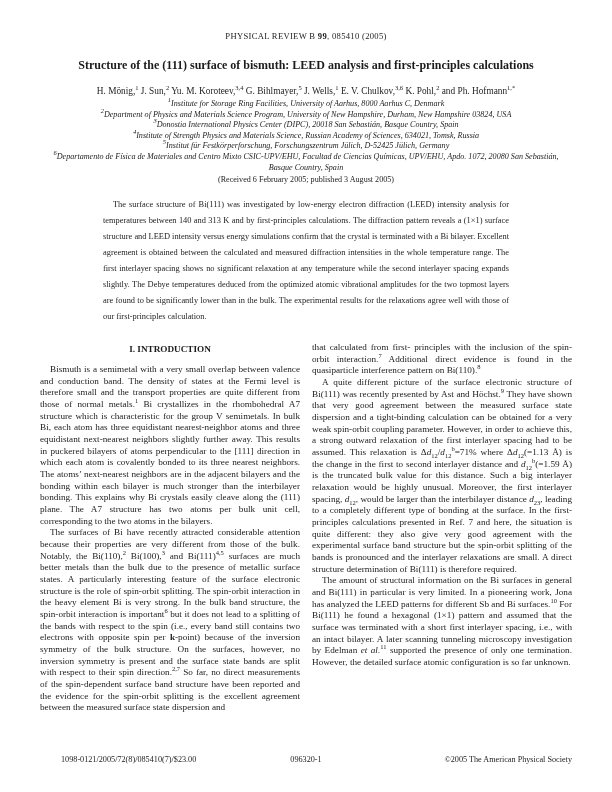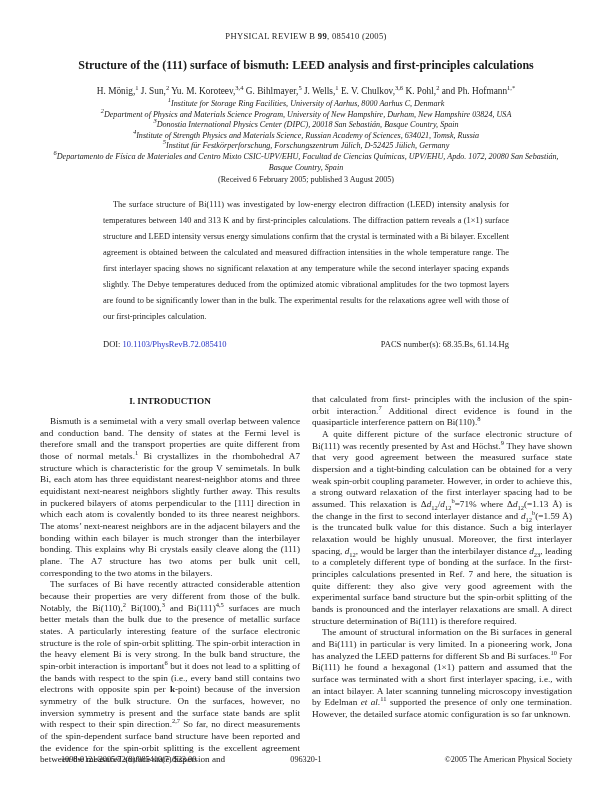--- a/index.html
+++ b/index.html
@@ -56,21 +56,21 @@
     display:flex;
     justify-content:space-between;
     font-size:8.5px;
   }
   .doi-link{color:#2733c5;text-decoration:none;}
   .columns{
     display:flex;
     gap:12px;
     margin:17px 40px 0;
   }
-  .col{flex:1;min-width:0;margin-top:28px;}
+  .col{flex:1;min-width:0;}
   .sec-heading{
     text-align:center;
     font-weight:bold;
     font-size:9.2px;
     margin:2px 0 10px;
   }
   .para{
     font-size:9.2px;
     line-height:11.65px;
     text-align:justify;
@@ -107,24 +107,20 @@
     <span class="affil"><sup>3</sup>Donostia International Physics Center (DIPC), 20018 San Sebastián, Basque Country, Spain</span>
     <span class="affil"><sup>4</sup>Institute of Strength Physics and Materials Science, Russian Academy of Sciences, 634021, Tomsk, Russia</span>
     <span class="affil"><sup>5</sup>Institut für Festkörperforschung, Forschungszentrum Jülich, D-52425 Jülich, Germany</span>
     <span class="affil"><sup>6</sup>Departamento de Física de Materiales and Centro Mixto CSIC-UPV/EHU, Facultad de Ciencias Químicas, UPV/EHU, Apdo. 1072, 20080 San Sebastián, Basque Country, Spain</span>
   </div>
 
   <div class="received">(Received 6 February 2005; published 3 August 2005)</div>
 
   <div class="abstract">The surface structure of Bi(111) was investigated by low-energy electron diffraction (LEED) intensity analysis for temperatures between 140 and 313 K and by first-principles calculations. The diffraction pattern reveals a (1×1) surface structure and LEED intensity versus energy simulations confirm that the crystal is terminated with a Bi bilayer. Excellent agreement is obtained between the calculated and measured diffraction intensities in the whole temperature range. The first interlayer spacing shows no significant relaxation at any temperature while the second interlayer spacing expands slightly. The Debye temperatures deduced from the optimized atomic vibrational amplitudes for the two topmost layers are found to be significantly lower than in the bulk. The experimental results for the relaxations agree well with those of our first-principles calculation.</div>
 
-  <div class="doi-row">
-    <span><span>DOI: </span><a href="#" class="doi-link">10.1103/PhysRevB.72.085410</a></span>
-    <span>PACS number(s): 68.35.Bs, 61.14.Hg</span>
-  </div>
 
   <div class="columns">
     <div class="col">
       <div class="sec-heading">I. INTRODUCTION</div>
       <p class="para">Bismuth is a semimetal with a very small overlap between valence and conduction band. The density of states at the Fermi level is therefore small and the transport properties are quite different from those of normal metals.<sup>1</sup> Bi crystallizes in the rhombohedral A7 structure which is characteristic for the group V semimetals. In bulk Bi, each atom has three equidistant nearest-neighbor atoms and three equidistant next-nearest neighbors slightly further away. This results in puckered bilayers of atoms perpendicular to the [111] direction in which each atom is covalently bonded to its three nearest neighbors. The atoms’ next-nearest neighbors are in the adjacent bilayers and the bonding within each bilayer is much stronger than the interbilayer bonding. This explains why Bi crystals easily cleave along the (111) plane. The A7 structure has two atoms per bulk unit cell, corresponding to the two atoms in the bilayers.</p>
       <p class="para">The surfaces of Bi have recently attracted considerable attention because their properties are very different from those of the bulk. Notably, the Bi(110),<sup>2</sup> Bi(100),<sup>3</sup> and Bi(111)<sup>4,5</sup> surfaces are much better metals than the bulk due to the presence of metallic surface states. A particularly interesting feature of the surface electronic structure is the role of spin-orbit splitting. The spin-orbit interaction in the heavy element Bi is very strong. In the bulk band structure, the spin-orbit interaction is important<sup>6</sup> but it does not lead to a splitting of the bands with respect to the spin (i.e., every band still contains two electrons with opposite spin per <b>k</b>-point) because of the inversion symmetry of the bulk structure. On the surfaces, however, no inversion symmetry is present and the surface state bands are split with respect to their spin direction.<sup>2,7</sup> So far, no direct measurements of the spin-dependent surface band structure have been reported and the evidence for the spin-orbit splitting is the excellent agreement between the measured surface state dispersion and</p>
     </div>
     <div class="col">
       <p class="para cont">that calculated from first- principles with the inclusion of the spin-orbit interaction.<sup>7</sup> Additional direct evidence is found in the quasiparticle interference pattern on Bi(110).<sup>8</sup></p>
       <p class="para">A quite different picture of the surface electronic structure of Bi(111) was recently presented by Ast and Höchst.<sup>9</sup> They have shown that very good agreement between the measured surface state dispersion and a tight-binding calculation can be obtained for a very weak spin-orbit coupling parameter. However, in order to achieve this, a strong outward relaxation of the first interlayer spacing had to be assumed. This relaxation is Δ<i>d</i><sub>12</sub>/<i>d</i><sub>12</sub><sup>b</sup>=71% where Δ<i>d</i><sub>12</sub>(=1.13 Å) is the change in the first to second interlayer distance and <i>d</i><sub>12</sub><sup>b</sup>(=1.59 Å) is the truncated bulk value for this distance. Such a big interlayer relaxation would be highly unusual. Moreover, the first interlayer spacing, <i>d</i><sub>12</sub>, would be larger than the interbilayer distance <i>d</i><sub>23</sub>, leading to a completely different type of bonding at the surface. In the first-principles calculations presented in Ref. 7 and here, the situation is quite different: they also give very good agreement with the experimental surface band structure but the spin-orbit splitting of the bands is pronounced and the interlayer relaxations are small. A direct structure determination of Bi(111) is therefore required.</p>

